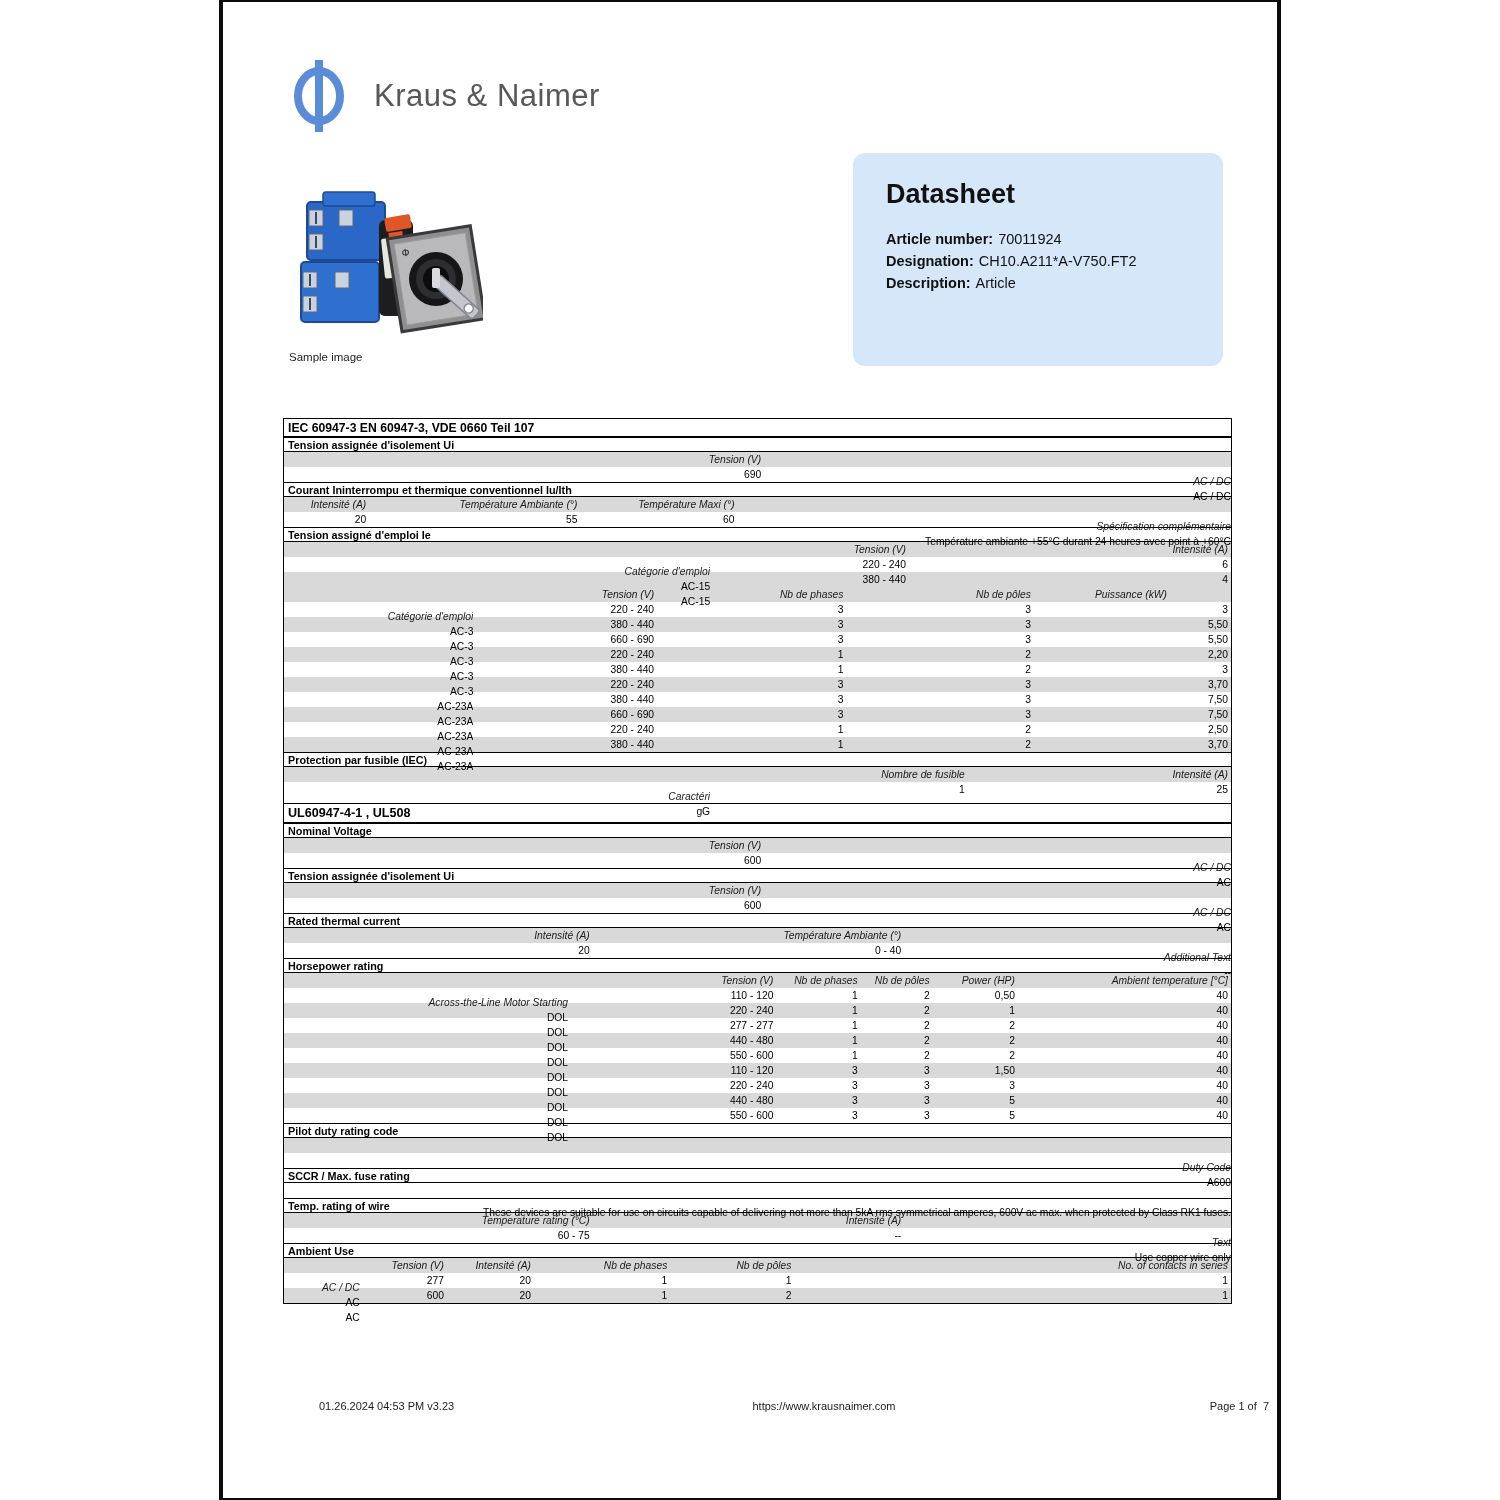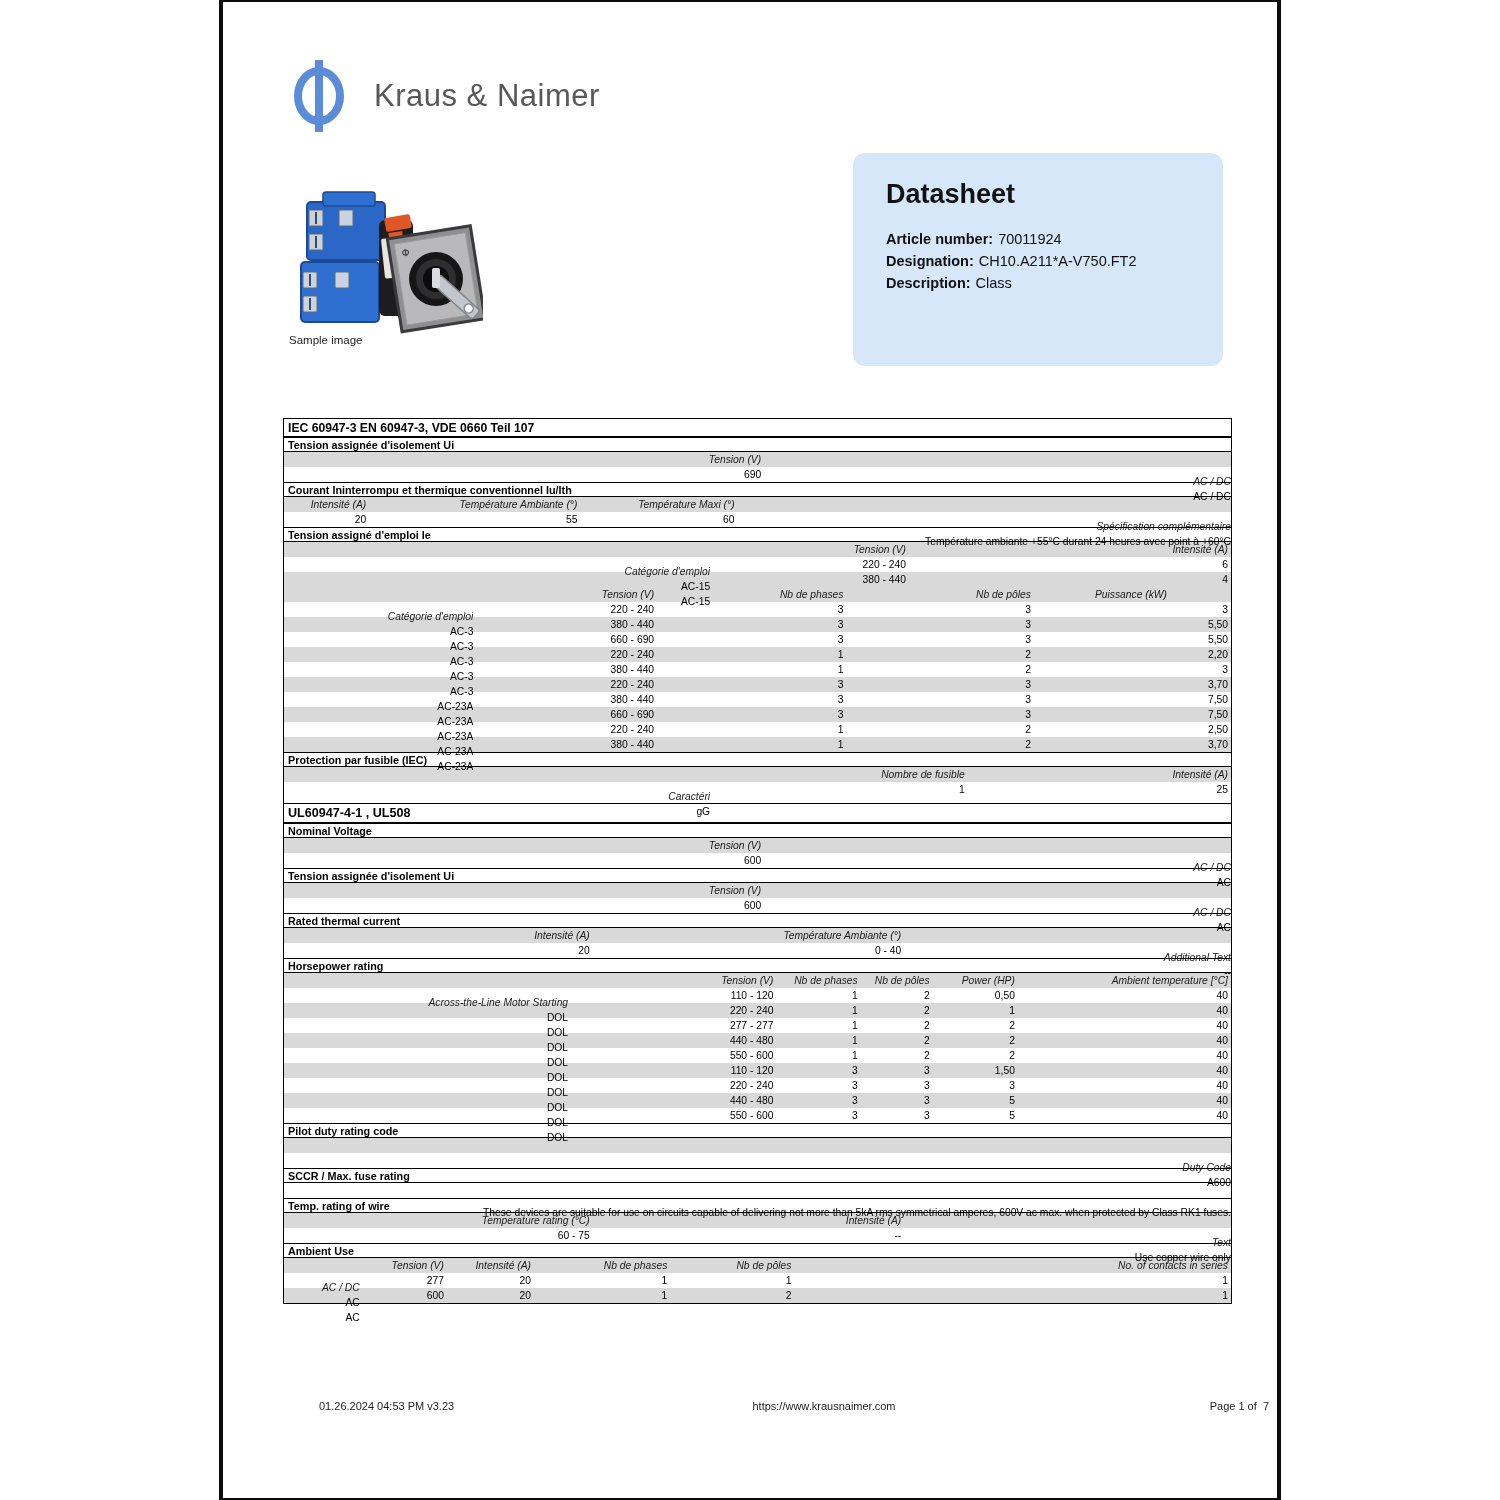--- a/index.html
+++ b/index.html
@@ -13,21 +13,21 @@
   }
   
   .brand{position:absolute;left:67px;top:56px;display:flex;align-items:center;}
   .brand svg{display:block;}
   .brand-name{
     margin-left:26px;font-size:31px;color:#58585a;letter-spacing:0.5px;
     font-weight:400;
   }
   
   .photo{position:absolute;left:70px;top:174px;width:190px;height:172px;}
-  .sample-label{position:absolute;left:66px;top:332px;font-size:11.5px;color:#222;}
+  .sample-label{position:absolute;left:66px;top:349px;font-size:11.5px;color:#222;}
   
   .card{
     position:absolute;left:630px;top:151px;width:370px;height:213px;
     background:#d6e7fa;border-radius:12px;box-sizing:border-box;
     padding:26px 33px;
   }
   .card-title{font-size:27px;font-weight:bold;color:#111;margin-bottom:18px;}
   .field{font-size:14.5px;line-height:22px;color:#111;}
   .f-label{font-weight:bold;}
   .f-value{margin-left:5px;}
@@ -125,21 +125,21 @@
 
   <div class="card">
     <div class="card-title">Datasheet</div>
     <div class="field">
       <span class="f-label">Article number:</span><span class="f-value">70011924</span>
     </div>
     <div class="field">
       <span class="f-label">Designation:</span><span class="f-value">CH10.A211*A-V750.FT2</span>
     </div>
     <div class="field">
-      <span class="f-label">Description:</span><span class="f-value">Class</span>
+      <span class="f-label">Description:</span><span class="f-value">Article</span>
     </div>
   </div>
 
   <div class="spec" id="spec-table">
       <div class="trow h1">IEC 60947-3 EN 60947-3, VDE 0660 Teil 107</div>
       <div class="trow sec">Tension assignée d'isolement Ui</div>
       <div class="trow r gray hdr">
         <div class="cell ar" style="flex: 0 0 50.7%;">Tension (V)</div>
         <div class="cell al pad-l" style="flex: 0 0 49.3%;">AC / DC</div>
       </div>

